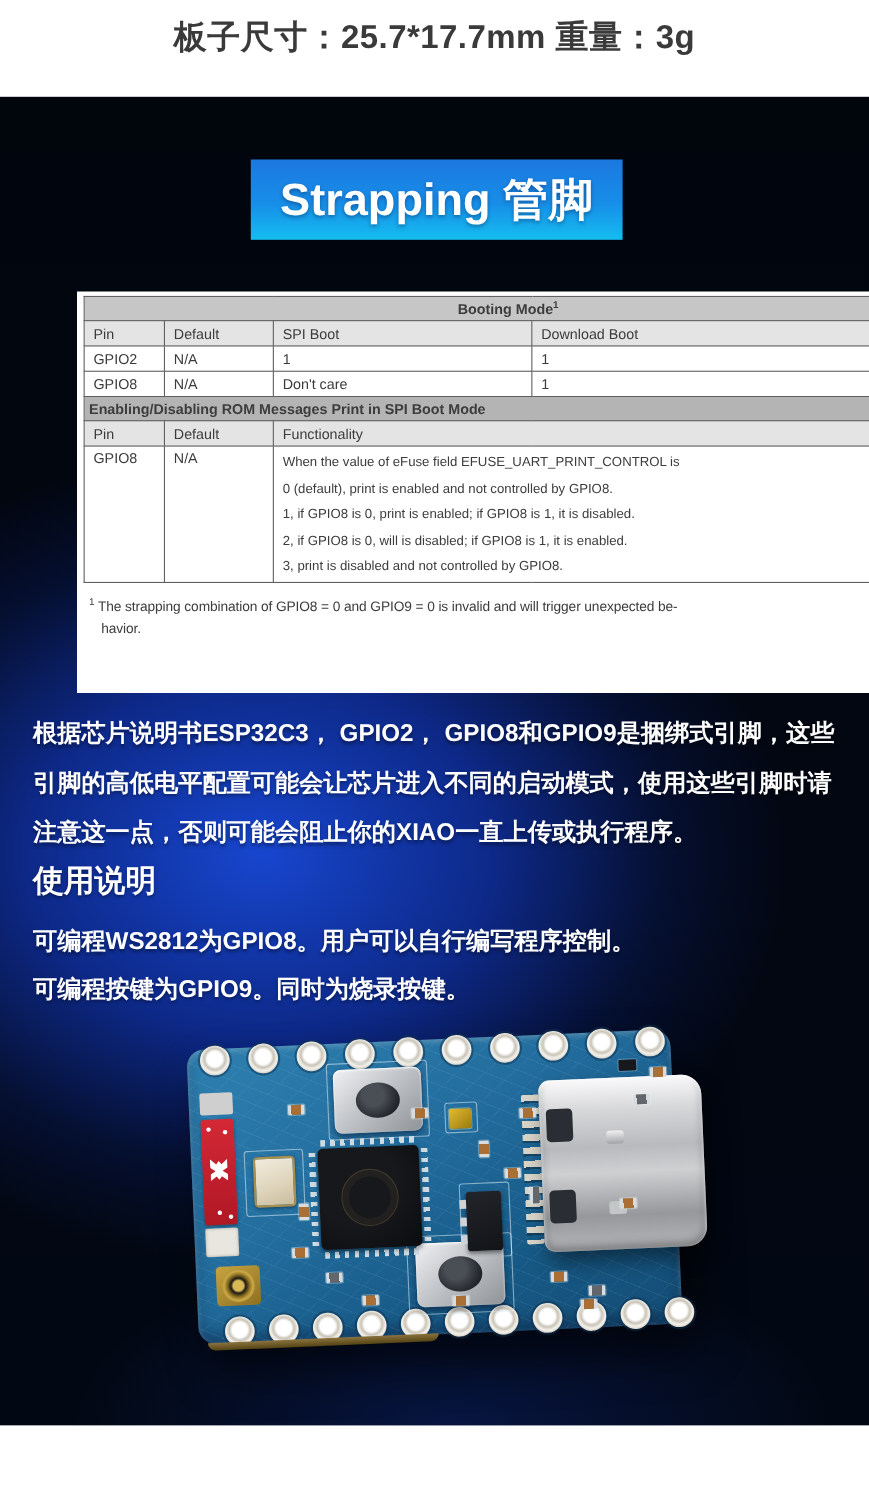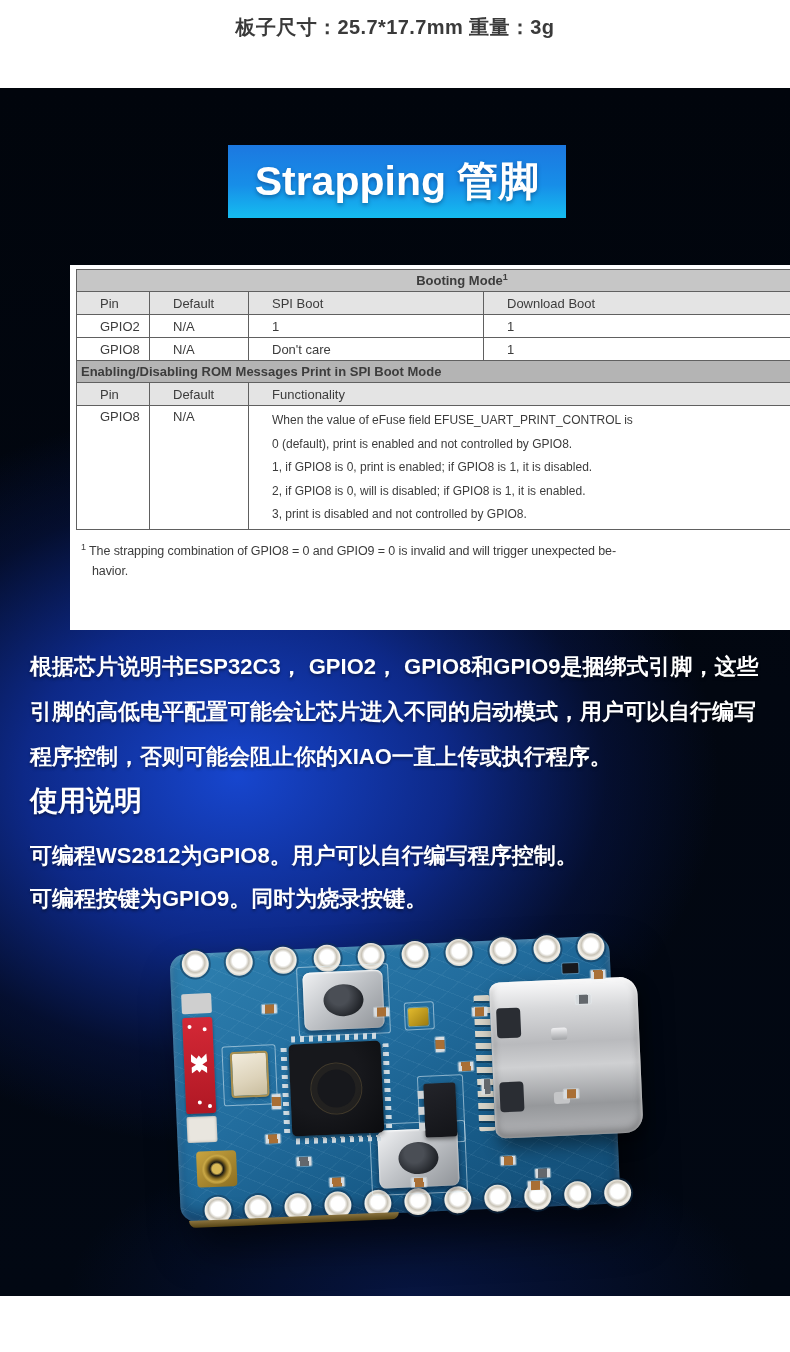--- a/index.html
+++ b/index.html
@@ -7,21 +7,21 @@
   .page {
     position:relative; width:790px; height:1352px; margin:0 auto;
     overflow:hidden; background:#ffffff;
     font-family:"Liberation Sans", sans-serif;
   }
 
   
   .top-band { position:absolute; left:0; top:0; width:790px; height:88px; background:#fff; }
   .top-caption {
     padding-top:14px; text-align:center;
-    font-size:20px; font-weight:600; color:#3a3a3a; letter-spacing:.4px;
+    font-size:30px; font-weight:600; color:#3a3a3a; letter-spacing:.4px;
   }
 
   
   .dark-section {
     position:absolute; left:0; top:88px; width:790px; height:1208px; overflow:hidden;
     background:
       radial-gradient(ellipse 560px 430px at 30% 57%,
         rgba(24,73,216,.95) 0%, rgba(16,49,165,.8) 38%,
         rgba(8,24,84,.45) 66%, rgba(3,10,32,0) 86%),
       radial-gradient(ellipse 430px 200px at 52% 100%,
@@ -38,21 +38,21 @@
     text-shadow:0 2px 4px rgba(0,0,40,.35); white-space:nowrap;
   }
 
   
   .panel {
     position:absolute; left:70px; top:177px; width:784px; height:365px;
     background:#fff; padding:4px 6px; color:#3c3c3c;
   }
   table.spec { width:100%; border-collapse:collapse; table-layout:fixed;
     font-size:13px; color:#3c3c3c; border:1.5px solid #4c4c4c; }
-  .spec td { border:1px solid #606060; padding:2px 23px; vertical-align:middle; }
+  .spec td { border:1px solid #606060; padding:2px 8px; vertical-align:middle; }
   .spec .t-title td { background:#c6c6c6; text-align:center; font-weight:bold; height:22px; padding:1px 4px; }
   .spec .t-sect  td { background:#b4b4b4; text-align:left; font-weight:bold; height:22px; padding:1px 4px; }
   .spec .t-head  td { background:#e4e4e4; height:23px; }
   .spec .t-row   td { height:23px; background:#fff; }
   .spec .t-gpio9 td { height:42px; line-height:16px; padding:2px 5px; }
   .spec .t-func  td { vertical-align:top; padding-top:3px; }
   .func-line { line-height:23.5px; font-size:12px; white-space:nowrap; }
   sup { font-size:9px; }
   .footnote { margin-top:7px; padding-left:5px; font-size:12.5px; line-height:20px;
     color:#3c3c3c; letter-spacing:-.1px; white-space:nowrap; }
@@ -221,21 +221,21 @@
           </td>
         </tr>
       </tbody>
         </table>
       <div class="footnote">
         <div><sup>1</sup> <span>The strapping combination of GPIO8 = 0 and GPIO9 = 0 is invalid and will trigger unexpected be-</span></div>
         <div class="cont">havior.</div>
       </div>
     </div>
 
-    <div class="note">根据芯片说明书ESP32C3， GPIO2， GPIO8和GPIO9是捆绑式引脚，这些引脚的高低电平配置可能会让芯片进入不同的启动模式，用户可以自行编写程序控制，否则可能会阻止你的XIAO一直上传或执行程序。</div>
+    <div class="note">根据芯片说明书ESP32C3， GPIO2， GPIO8和GPIO9是捆绑式引脚，这些引脚的高低电平配置可能会让芯片进入不同的启动模式，使用这些引脚时请注意这一点，否则可能会阻止你的XIAO一直上传或执行程序。</div>
 
     <div class="usage-title">使用说明</div>
 
     <div class="usage-lines">
       <div>可编程WS2812为GPIO8。用户可以自行编写程序控制。</div>
       <div>可编程按键为GPIO9。同时为烧录按键。</div>
     </div>
 
     <div class="photo">
       <div class="pcb">

